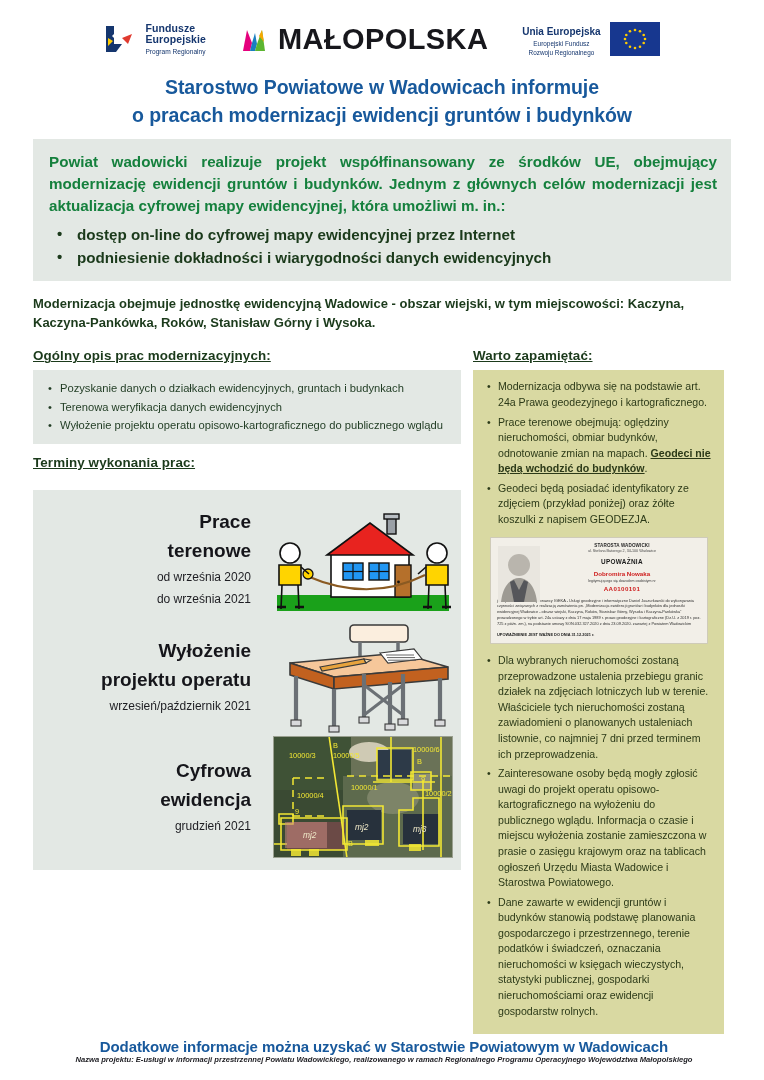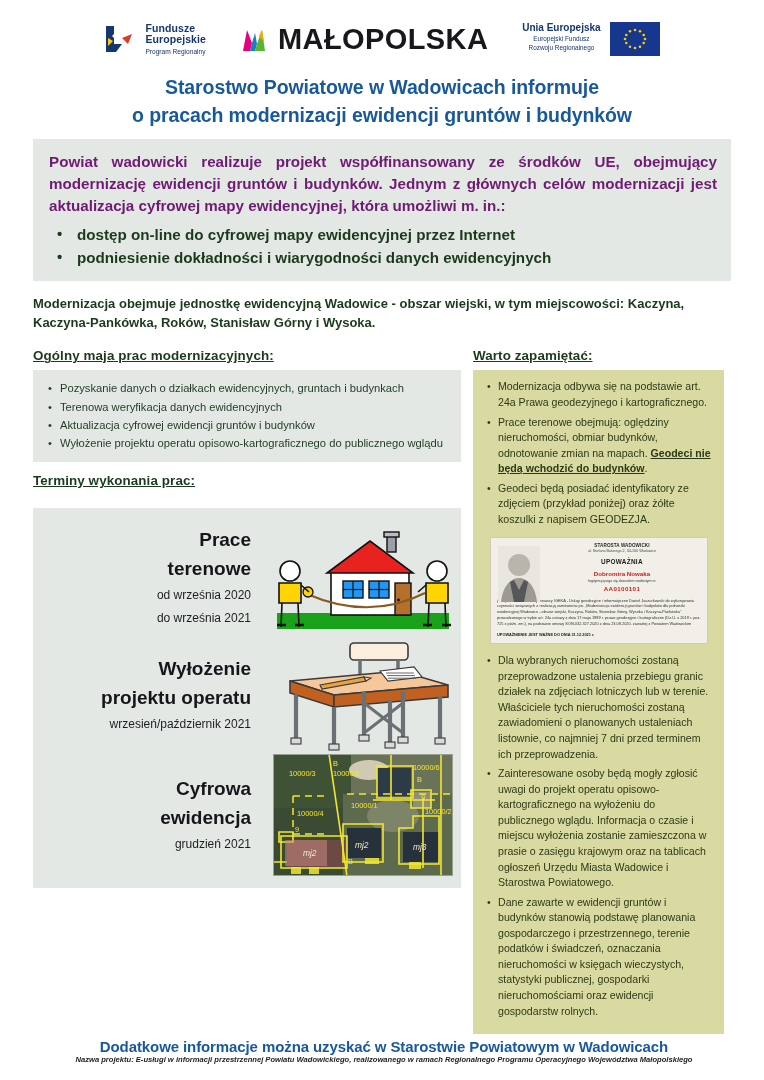--- a/index.html
+++ b/index.html
@@ -13,36 +13,36 @@
   
   .logobar{display:flex;align-items:center;justify-content:center;gap:34px;padding:22px 0 6px;}
   .logo-fe{display:flex;align-items:center;gap:7px;}
   .fe-mark{width:34px;height:34px;position:relative;}
   .fe-txt{line-height:1.08;}
   .fe-t1{font-size:10.5px;font-weight:bold;color:#15366e;letter-spacing:.1px;}
   .fe-t2{font-size:6.6px;color:#15366e;margin-top:2px;}
   .logo-mp{display:flex;align-items:center;gap:8px;}
   .mp-mark{width:30px;height:30px;}
   .mp-word{font-size:29px;font-weight:bold;color:#17171c;letter-spacing:.4px;}
-  .logo-ue{display:flex;align-items:flex-start;gap:9px;}
+  .logo-ue{display:flex;align-items:flex-end;gap:9px;}
   .ue-txt{text-align:center;line-height:1.12;}
   .ue-t1{font-size:10px;font-weight:bold;color:#15366e;}
   .ue-t2{font-size:6.4px;color:#15366e;margin-top:2px;}
   .ue-flag{width:50px;height:34px;background:#17378f;position:relative;}
 
   
   .title{text-align:center;margin:12px 22px 10px;}
   .title div{font-size:19.5px;font-weight:bold;color:#18599c;line-height:1.42;letter-spacing:-.1px;}
 
   
   .intro{
     margin:2px 33px 0;background:#e3e8e4;padding:12px 14px 12px 16px;
   }
   .intro p{margin:0;font-size:15.2px;font-weight:bold;line-height:1.43;
-    text-align:justify;color:#701a75;}
+    text-align:justify;color:#15803d;}
   .intro ul{margin:6px 0 0;padding:0 0 0 24px;list-style:none;}
   .intro li{font-size:15.2px;font-weight:bold;line-height:1.52;position:relative;padding-left:4px;}
   .intro li::before{content:"\2022";position:absolute;left:-16px;font-size:15px;}
 
   .scope{margin:14px 33px 0;}
   .scope p{margin:0;font-size:13px;font-weight:bold;line-height:1.45;color:#1b3a1b;}
 
   
   .cols{display:flex;gap:12px;margin:16px 33px 0;align-items:flex-start;}
   .colL{width:428px;}
@@ -169,27 +169,26 @@
   </div>
 
   <div class="scope">
     <p>Modernizacja obejmuje jednostkę ewidencyjną Wadowice - obszar wiejski, w tym miejscowości: Kaczyna, Kaczyna-Pankówka, Roków, Stanisław Górny i Wysoka.</p>
   </div>
 
   <div class="cols">
 
     <div class="colL">
 
-      <div class="hd">Ogólny maja prac modernizacyjnych:</div>
+      <div class="hd">Ogólny opis prac modernizacyjnych:</div>
 
       <div class="boxL">
         <ul>
           <li>Pozyskanie danych o działkach ewidencyjnych, gruntach i budynkach</li>
           <li>Terenowa weryfikacja danych ewidencyjnych</li>
-          <li>Aktualizacja cyfrowej ewidencji gruntów i budynków</li>
           <li>Wyłożenie projektu operatu opisowo-kartograficznego do publicznego wglądu</li>
         </ul>
       </div>
 
       <div class="hd" style="margin-top:11px">Terminy wykonania prac:</div>
 
       <div class="tl">
 
         <div class="tl-row">
           <div class="tl-txt">

